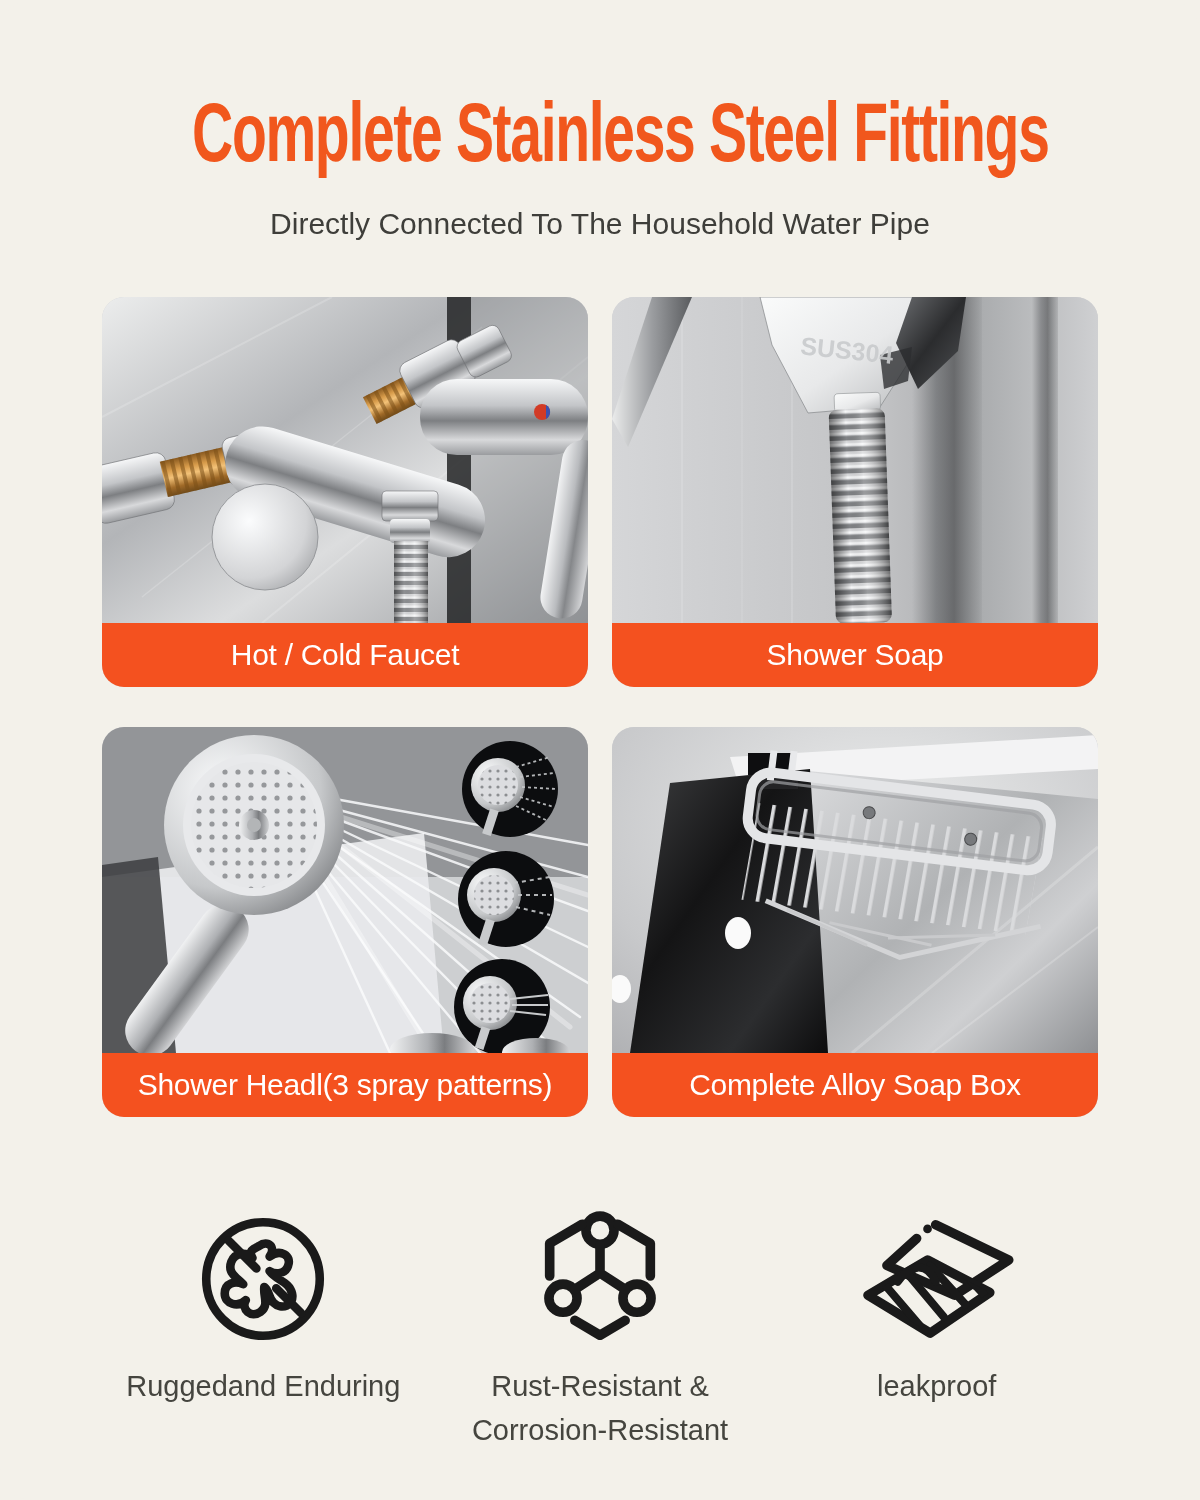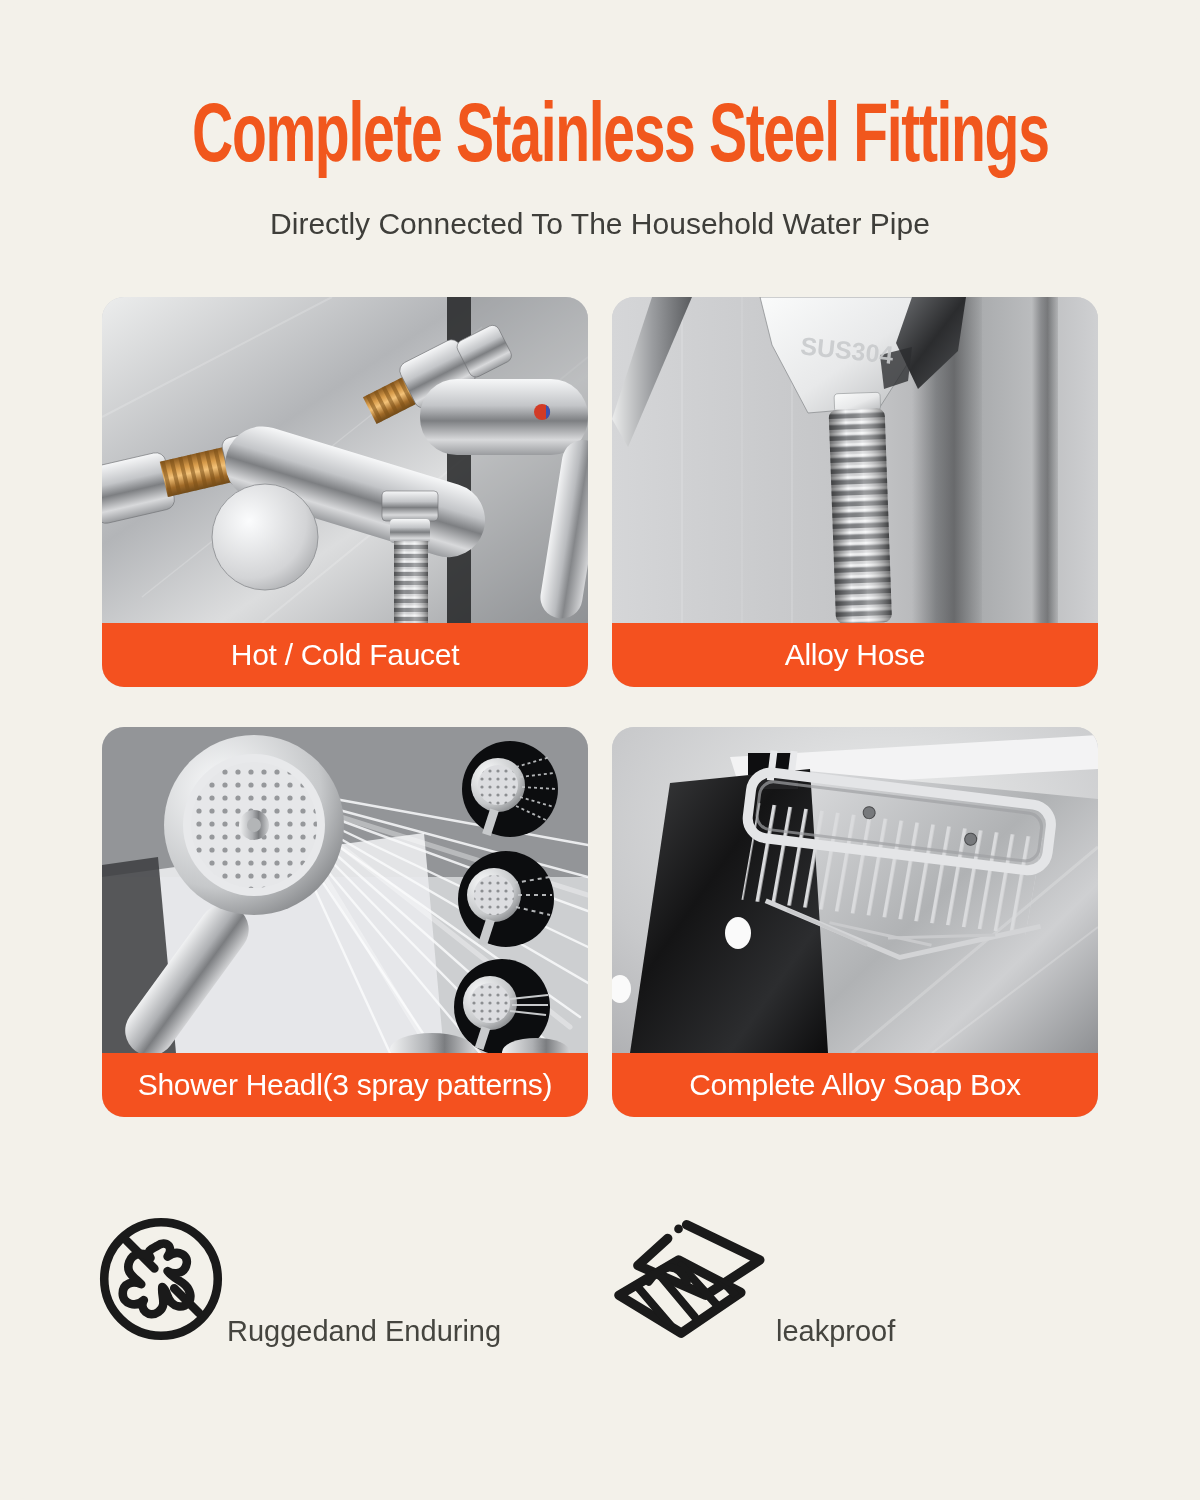--- a/index.html
+++ b/index.html
@@ -30,21 +30,21 @@
   .photo{display:block;width:486px;height:326px;}
   .photo svg{display:block;width:100%;height:100%;}
   .card-label{
     height:64px;background:#F4511F;color:#fff;
     display:flex;align-items:center;justify-content:center;
     font-size:30px;letter-spacing:-.3px;
   }
 
   
   .features{width:1010px;margin:88px auto 0;display:flex;align-items:flex-start;}
-  .feature{flex:1;display:flex;flex-direction:row;align-items:flex-end;}
+  .feature{flex:1;display:flex;flex-direction:column;align-items:center;}
   .icon-box{height:148px;display:flex;align-items:center;justify-content:center;}
   .feature-label{
     margin-top:12px;font-size:29px;color:#45453F;text-align:center;
     line-height:1.5;white-space:pre-line;
   }
 </style>
 </head>
 <body>
 
 <div class="page">
@@ -211,21 +211,21 @@
           <polygon points="268,58 300,50 296,84 272,92" fill="#2c2d2f" opacity=".78"></polygon>
           <text x="234" y="62" font-size="25" font-weight="bold" fill="#c9cbcd" opacity=".9" text-anchor="middle" transform="rotate(6 234 62)">SUS304</text>
 
           <g transform="rotate(-2 248 210)">
             <rect x="226" y="96" width="46" height="18" rx="4" fill="url(#h-bracket)" stroke="#8e9093" stroke-width=".6"></rect>
             <rect x="220" y="112" width="56" height="214" rx="8" fill="url(#h-rings)"></rect>
             <rect x="220" y="112" width="56" height="214" rx="8" fill="url(#h-cyl)"></rect>
           </g>
         </svg>
       </div>
-      <div class="card-label">Alloy Hose</div>
+      <div class="card-label">Shower Soap</div>
     </div>
 
     <div class="card">
       <div class="photo">
         <svg viewBox="0 0 486 326">
           <defs>
             <radialGradient id="s-ring" cx=".32" cy=".3" r="1">
               <stop offset="0" stop-color="#fafbfc"></stop>
                 <stop offset=".55" stop-color="#c6c8ca"></stop>
               <stop offset=".85" stop-color="#77797c"></stop>
@@ -390,20 +390,35 @@
         <svg viewBox="0 0 100 100" style="width:132px;height:132px" fill="none" stroke="#1a1a1a" stroke-width="6.5" stroke-linecap="round" stroke-linejoin="round">
           <circle cx="50" cy="50" r="43"></circle>
           <line x1="24" y1="21" x2="45" y2="42"></line>
           <line x1="60" y1="57" x2="79" y2="76"></line>
           <path d="M47 25 C54 20 60 26 55 33 C63 27 72 32 69 40 C67 46 60 47 55 44 C60 51 70 52 72 61 C74 70 64 74 58 68 C54 64 55 59 51 56 C50 63 55 70 48 75 C41 80 33 73 37 66 C31 72 21 69 21 61 C21 53 29 51 35 54 C29 48 23 45 26 37 C29 29 38 30 42 34 C39 28 42 28 47 25 Z"></path>
         </svg>
       </div>
       <div class="feature-label">Ruggedand Enduring</div>
     </div>
 
+    <div class="feature">
+      <div class="icon-box">
+        <svg viewBox="0 0 100 100" style="width:148px;height:148px" fill="none" stroke="#1a1a1a" stroke-width="6.5" stroke-linecap="round" stroke-linejoin="round">
+          <circle cx="50" cy="17" r="9.5"></circle>
+          <circle cx="25" cy="63" r="9.5"></circle>
+          <circle cx="75" cy="63" r="9.5"></circle>
+          <path d="M50 27 L50 46 M50 46 L33 57 M50 46 L67 57"></path>
+          <path d="M38 13 L16 26 L16 48"></path>
+          <path d="M62 13 L84 26 L84 48"></path>
+          <path d="M33 78 L50 88 L67 78"></path>
+        </svg>
+      </div>
+      <div class="feature-label">Rust-Resistant &amp;
+Corrosion-Resistant</div>
+    </div>
 
     <div class="feature">
       <div class="icon-box">
         <svg viewBox="0 0 130 100" style="width:176px;height:136px" fill="none" stroke="#1a1a1a" stroke-width="7" stroke-linecap="round" stroke-linejoin="round">
           <defs>
             <clipPath id="leak-clip">
                 <polygon points="14,62 58,36 104,60 60,90"></polygon>
               </clipPath>
           </defs>
           <path d="M64 10 L118 36 L78 62 L28 40 L50 20"></path>

